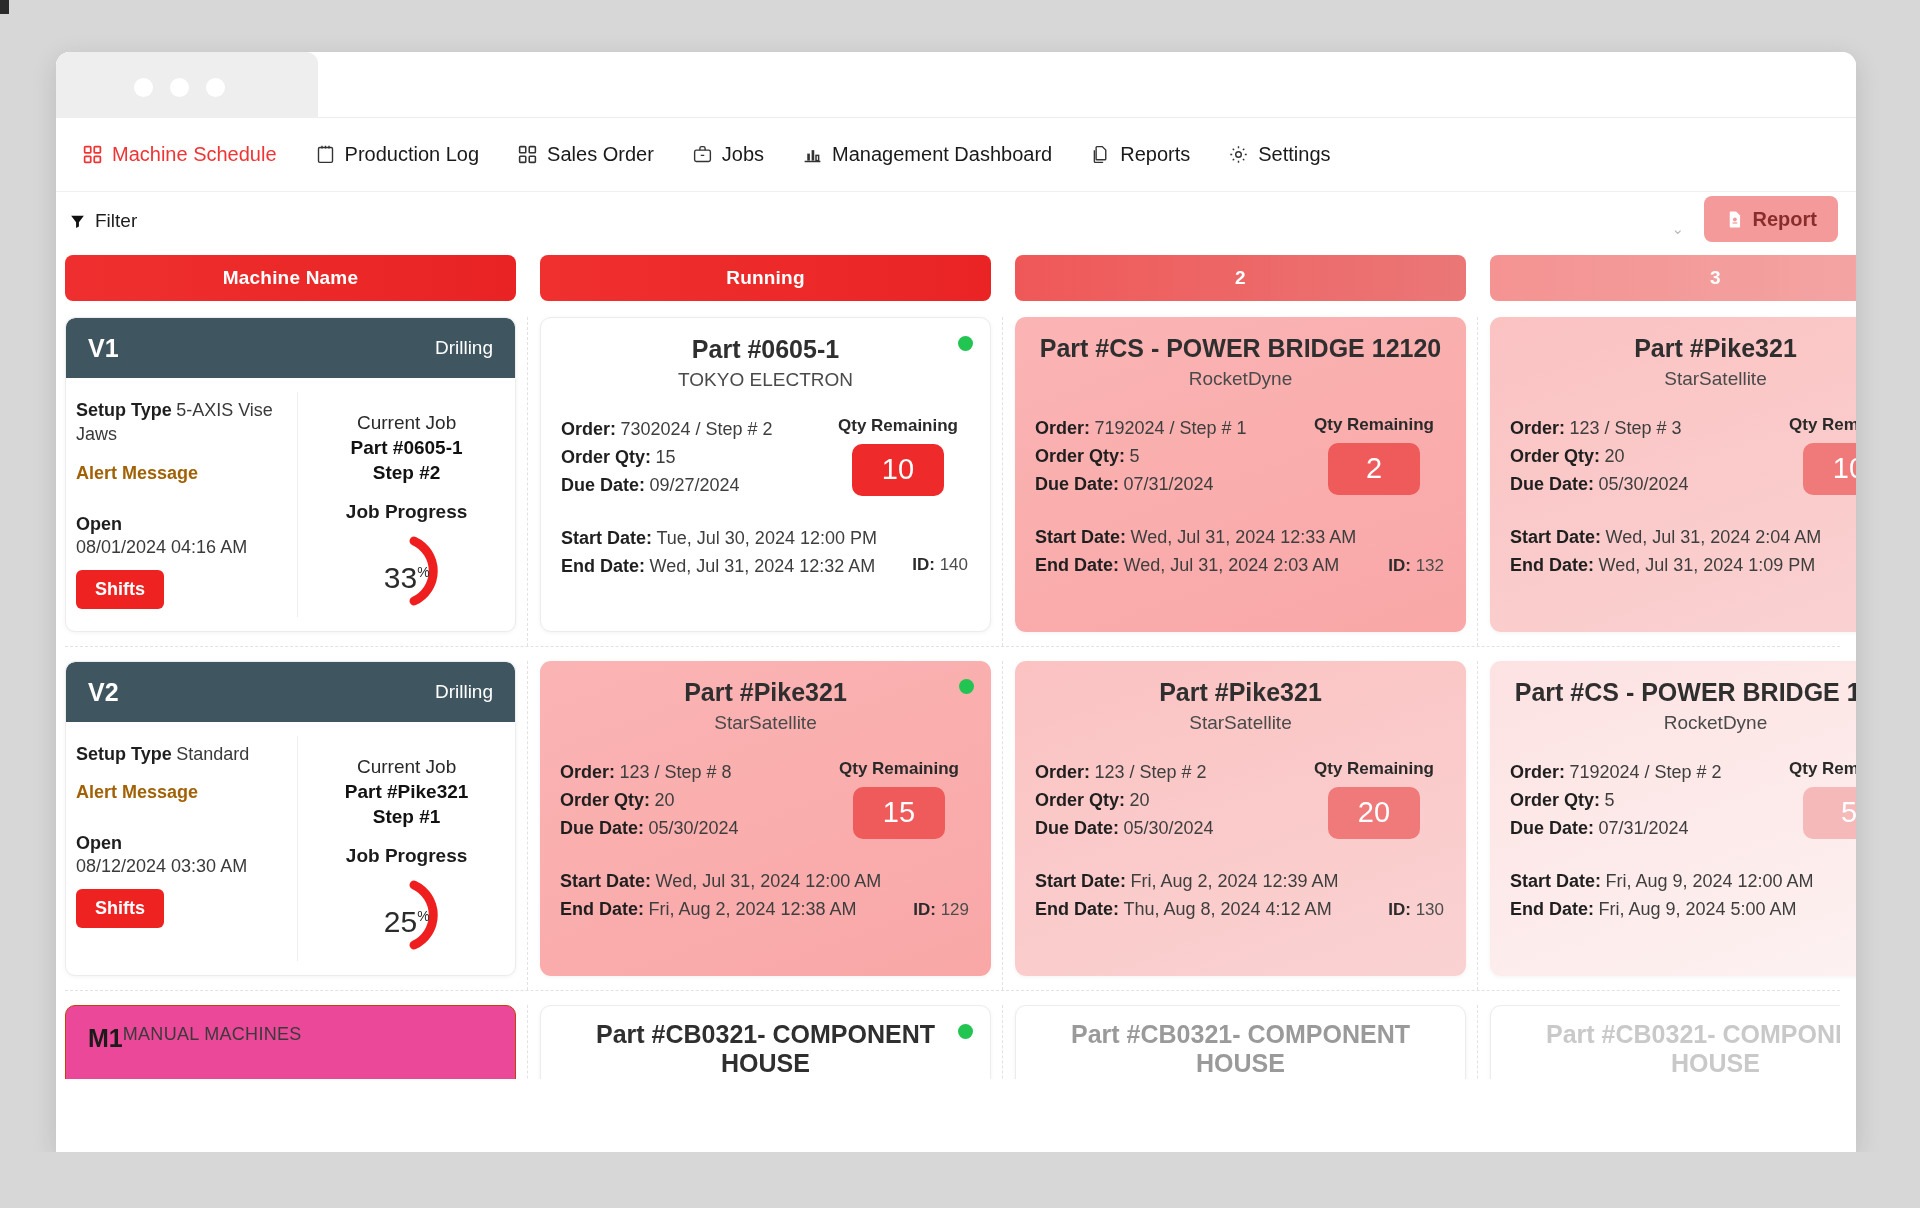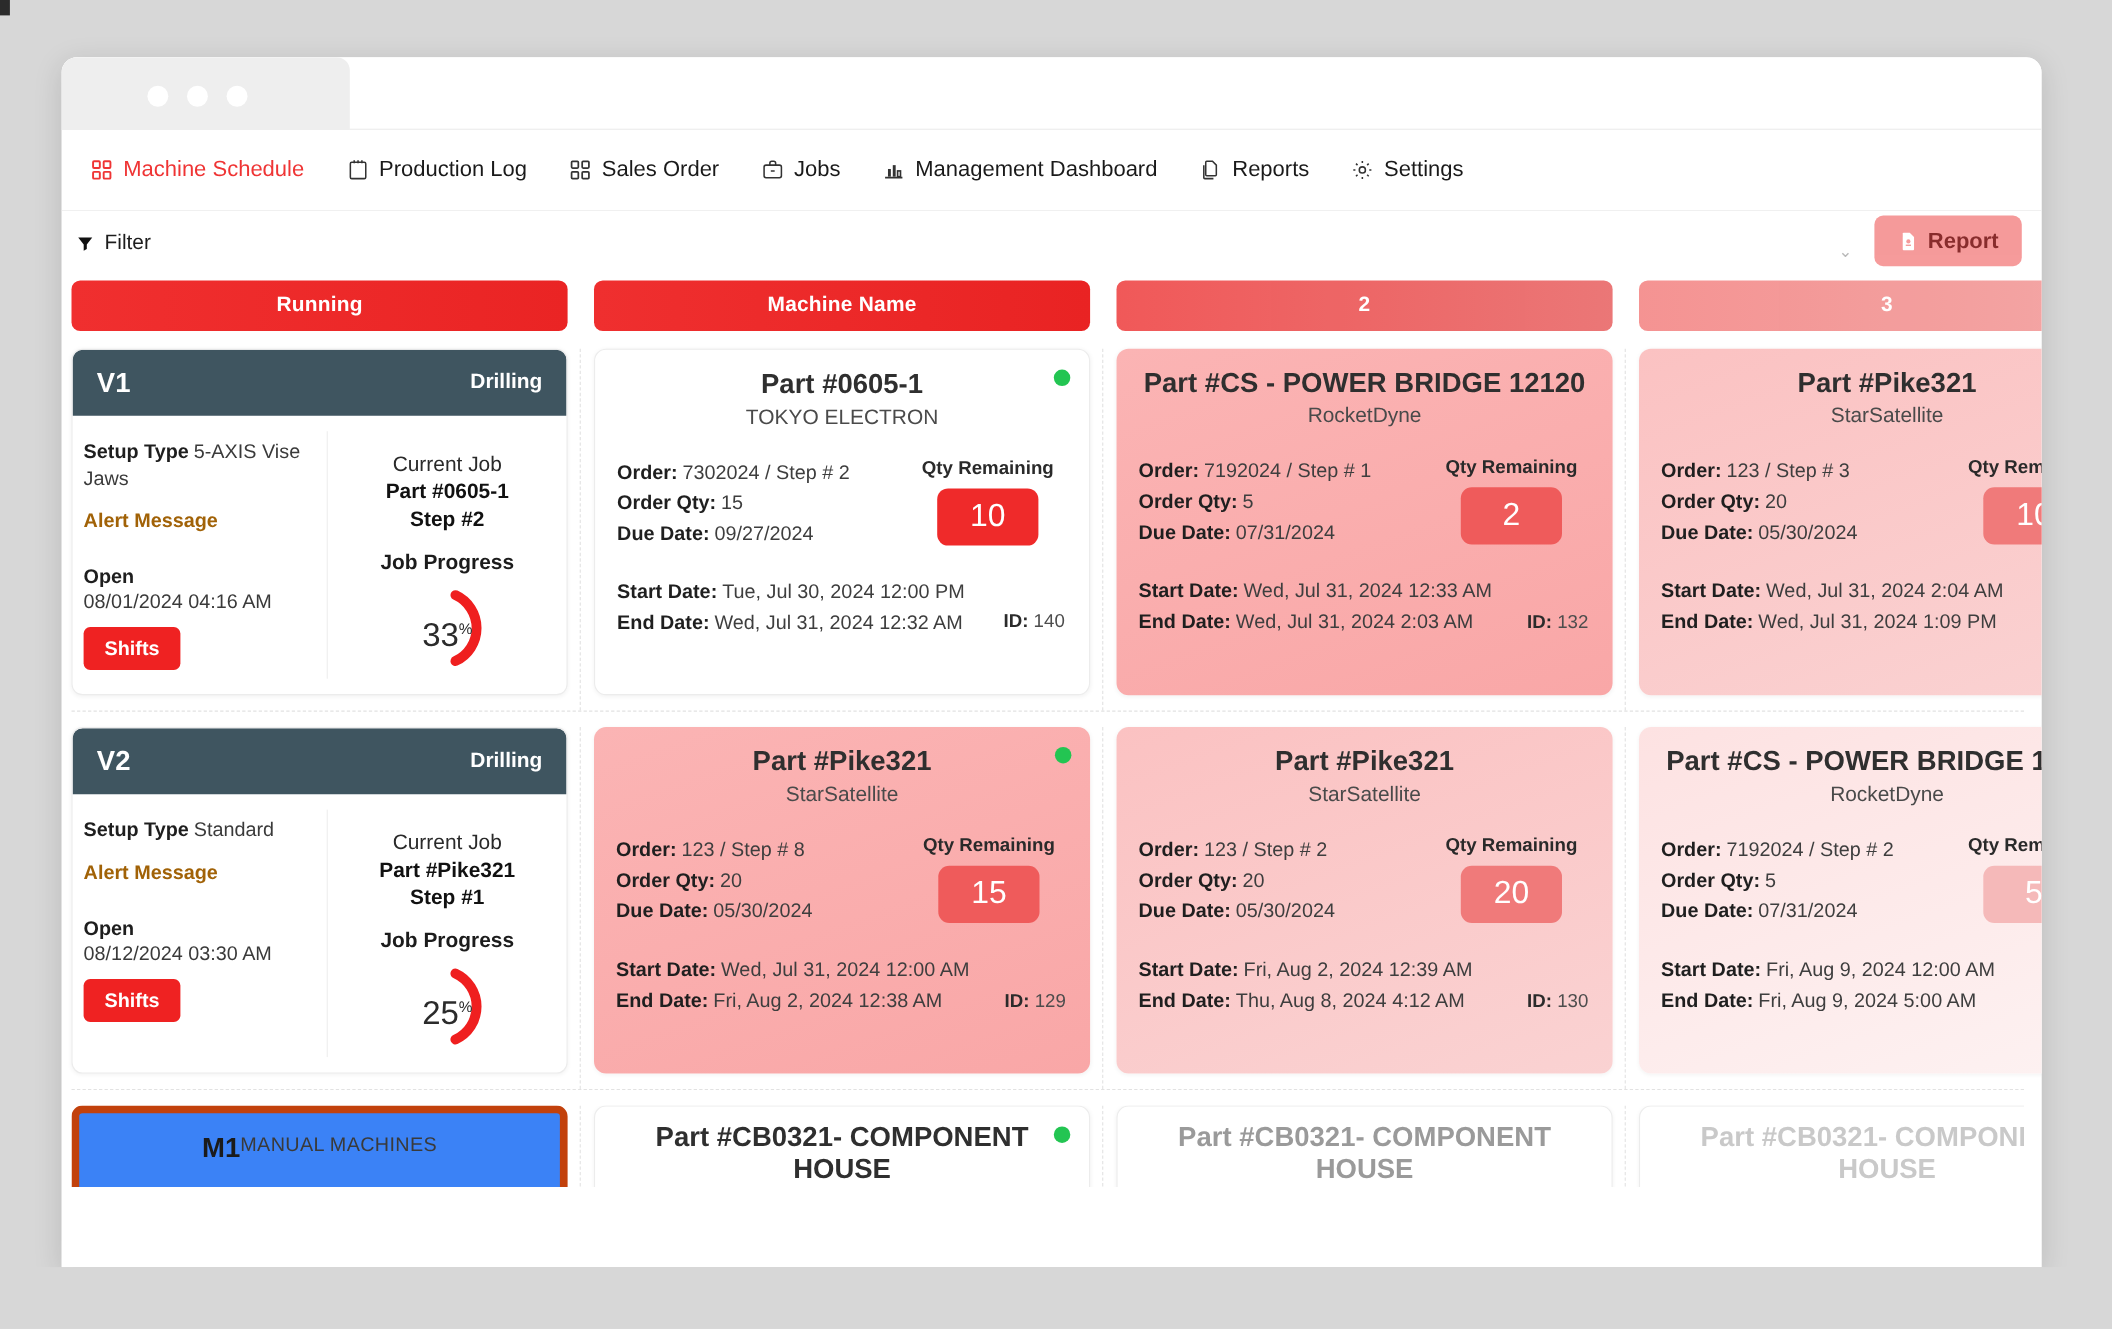--- a/index.html
+++ b/index.html
@@ -145,21 +145,21 @@
   }
   .machine-head {
     background: #3f5560;
     color: #ffffff;
     height: 60px;
     display: flex; align-items: center; justify-content: space-between;
     padding: 0 22px;
     border-radius: 9px 9px 0 0;
   }
   .machine-name { font-size: 25px; font-weight: 700; }
-  .machine-op { font-size: 19px; font-weight: 700; }
+  .machine-op { font-size: 19px; font-weight: 400; }
   .machine-body { display: flex; height: calc(100% - 60px); }
   .mb-left {
     flex: 1.02; padding: 20px 0 0 10px;
   }
   .mb-right {
     flex: 1; border-left: 1px solid #eeeeee;
     padding: 20px 0 0 0;
     text-align: center;
     margin: 14px 0 14px 0;
   }
@@ -229,23 +229,23 @@
   .job-dates { margin-top: 26px; line-height: 1.55; }
   .job-id {
     position: absolute; right: 22px; bottom: 56px;
     font-size: 17px; color: #4d4d4d;
   }
   .job-id b { font-weight: 700; color: #2b2b2b; }
 
   
   .row.clipped { overflow: hidden; height: 74px; border-bottom: none; }
   .manual-card {
-    background:#3b82f6; border: 7px solid #c2410c; border-radius: 10px;
+    background:#ec4899; border: 1px solid #c2410c; border-radius: 10px;
     height: 120px;
-    display: flex; align-items: flex-start; justify-content: center;
+    display: flex; align-items: flex-start; justify-content: flex-start;
     padding: 18px 22px 0 22px;
   }
   .manual-name { font-size: 25px; font-weight: 700; color:#1b1b1b; }
   .manual-tag { font-size: 18px; color:#3a3a3a; letter-spacing: .3px; }
   .job-card.short { height: 120px; padding-top: 14px; }
 
   .bottom-fade {
     position: absolute; left: 0; right: 0; bottom: 0; height: 56px;
     background: #d7d7d7;
   }
@@ -347,25 +347,25 @@
           <svg width="19" height="19" viewBox="0 0 24 24">
             <path d="M7 2h7l5 5v14a1 1 0 0 1-1 1H7a1 1 0 0 1-1-1V3a1 1 0 0 1 1-1z" fill="#fff"></path>
             <circle cx="12.5" cy="12" r="2.4" fill="#f59393"></circle>
             <rect x="9.5" y="15.6" width="6" height="1.6" fill="#f59393"></rect>
           </svg>
           <span>Report</span>
         </button>
       </div>
 
       <div class="col-heads">
+        <div class="col-pill c0">
+            <span>Machine Name</span>
+          </div>
         <div class="col-pill c1">
             <span>Running</span>
-          </div>
-        <div class="col-pill c0">
-            <span>Machine Name</span>
           </div>
         <div class="col-pill c2">
             <span>2</span>
           </div>
         <div class="col-pill c3">
             <span>3</span>
           </div>
       </div>
 
       <div class="grid">

